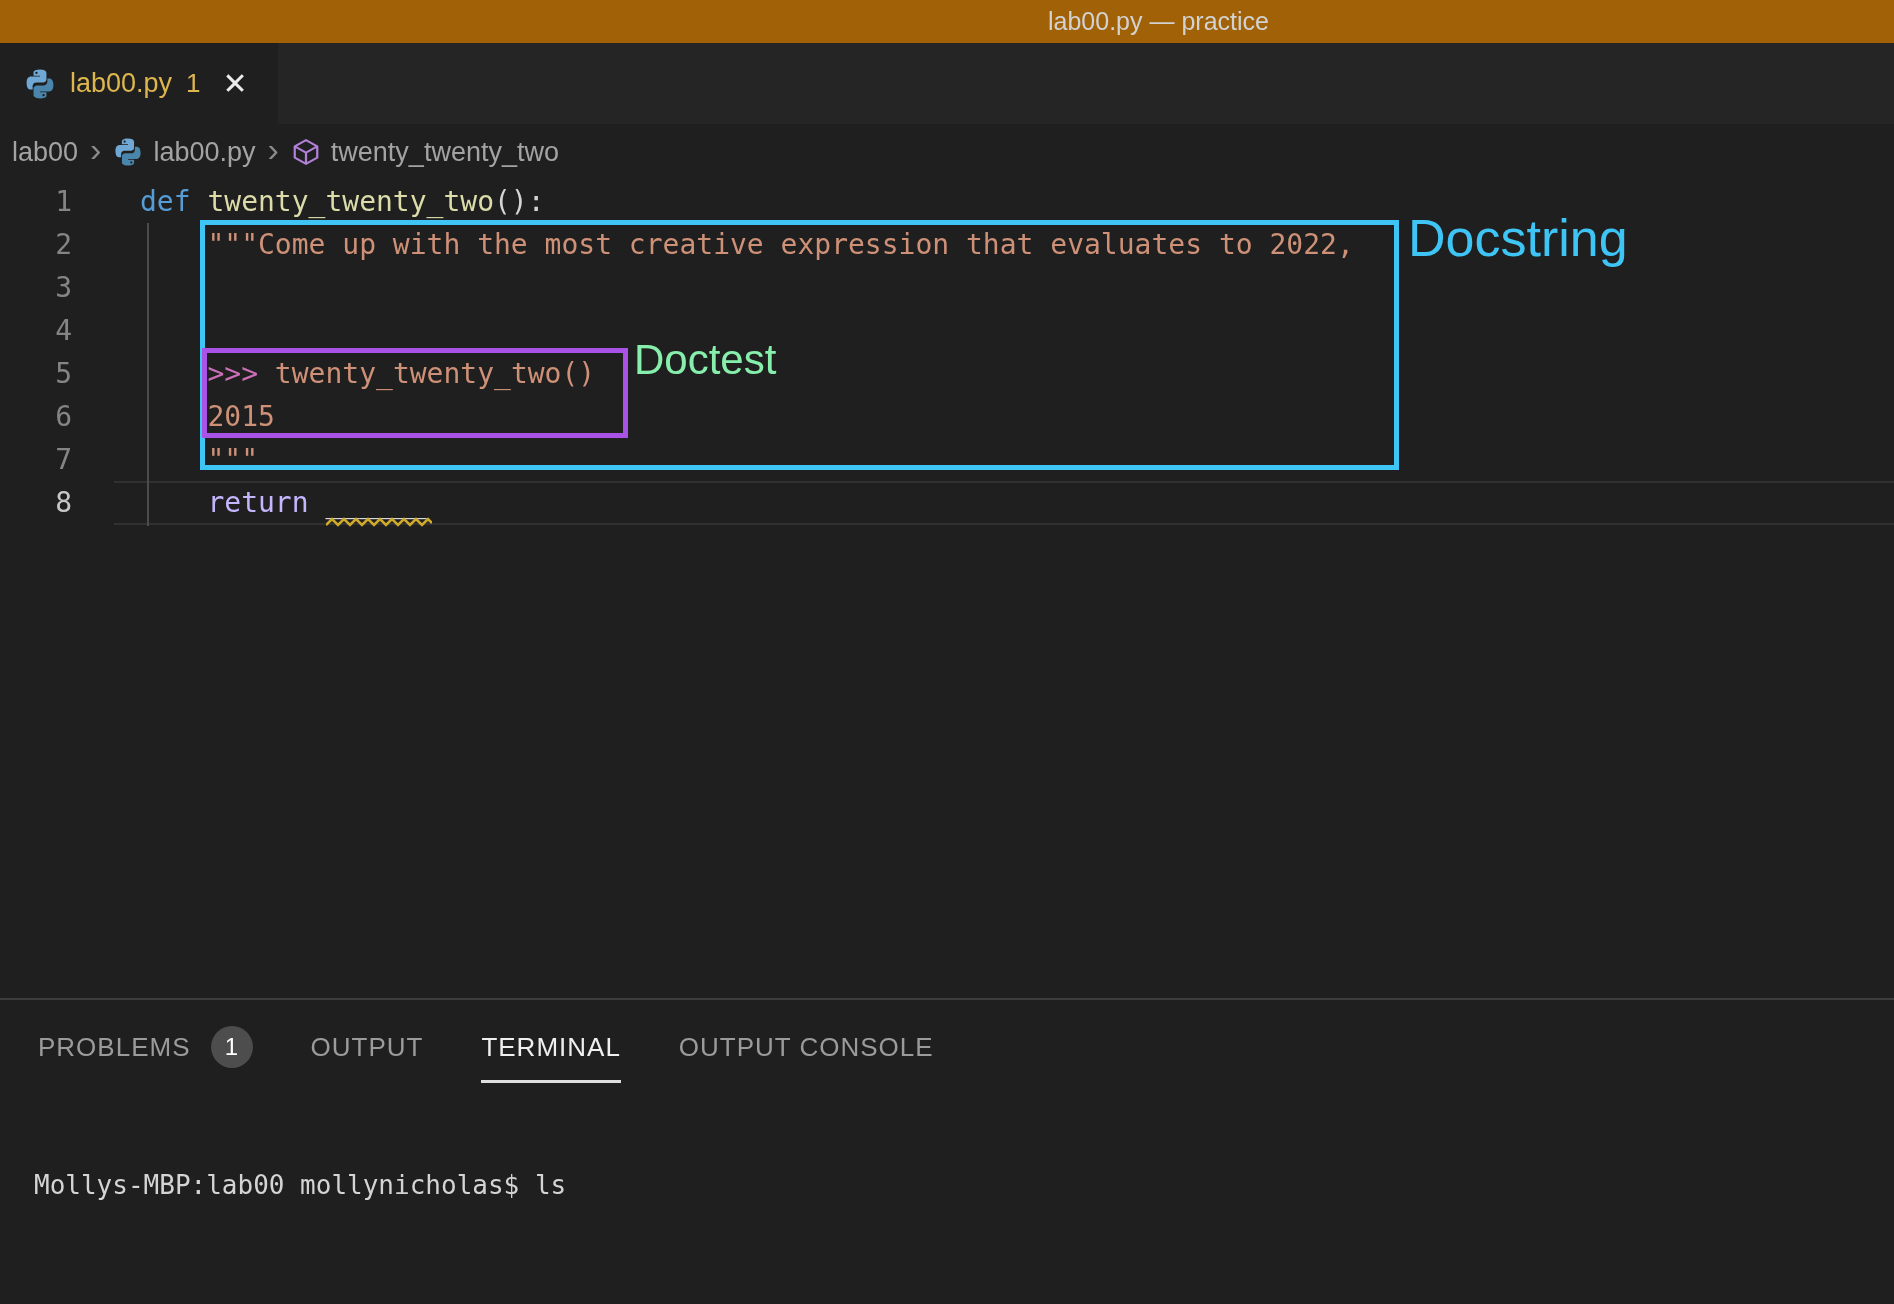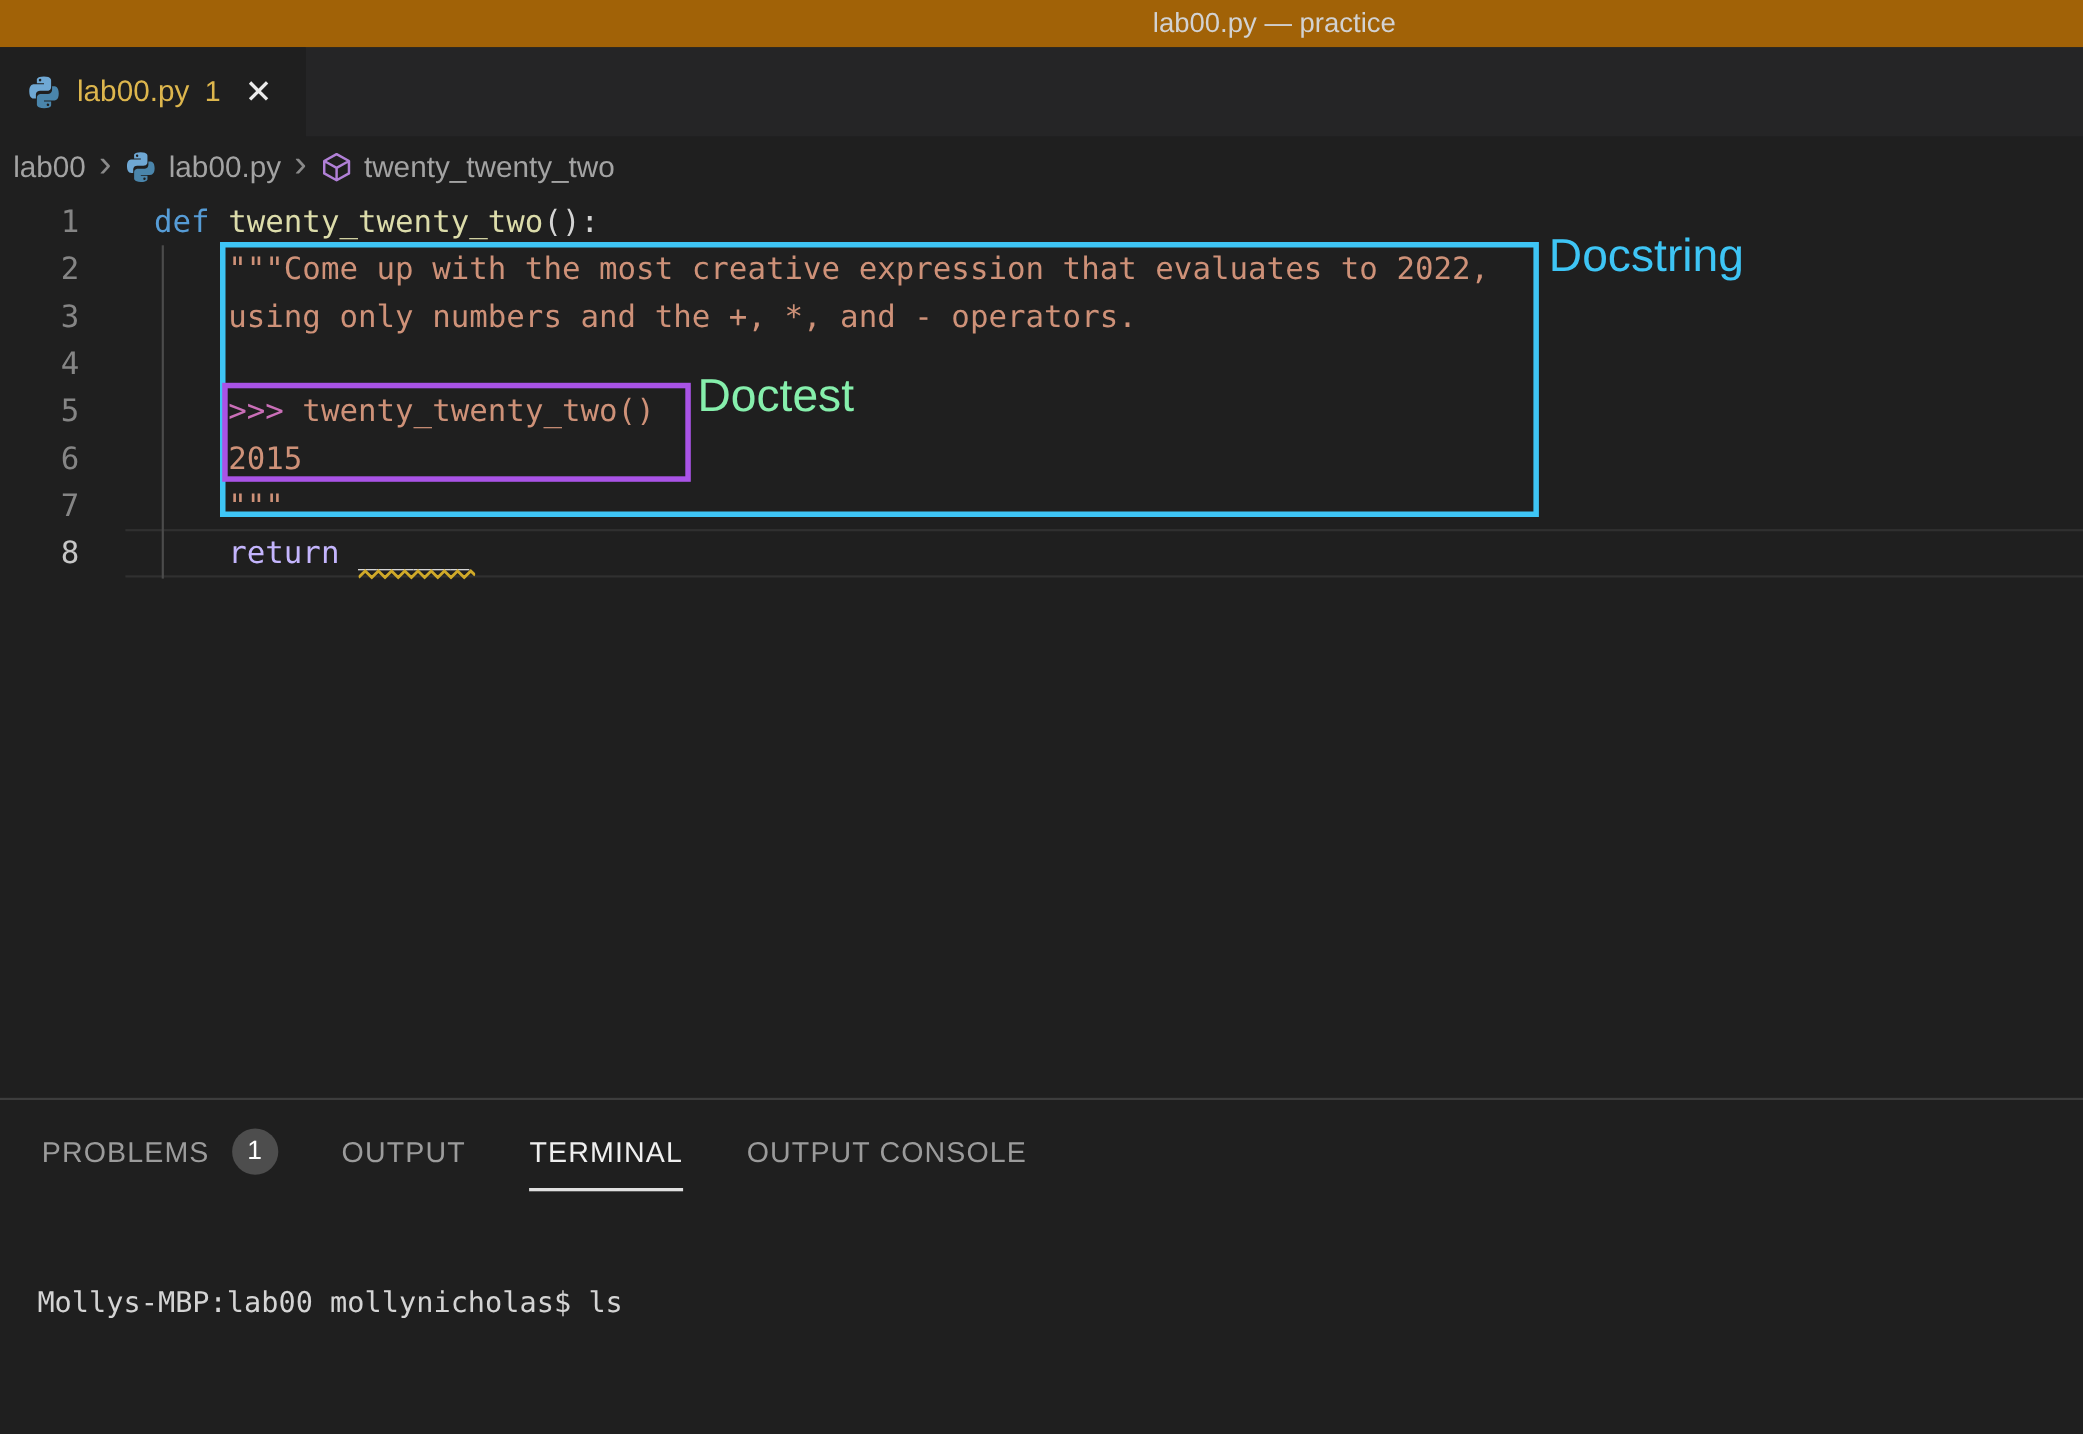--- a/index.html
+++ b/index.html
@@ -45,21 +45,21 @@
   .current-line{position:absolute;left:114px;right:0;top:301px;height:44px;
                 border-top:2px solid #303030;border-bottom:2px solid #303030;box-sizing:border-box;}
   .squiggle{position:absolute;left:326px;top:337px;}
 
   
   .box-docstring{position:absolute;left:200px;top:40px;width:1199px;height:250px;
                  border:5px solid #3ec5f5;box-sizing:border-box;pointer-events:none;}
   .box-doctest{position:absolute;left:202px;top:168px;width:426px;height:90px;
                border:5px solid #a953e6;box-sizing:border-box;pointer-events:none;}
   .label-docstring{position:absolute;left:1408px;top:28px;font-family:"Liberation Sans",sans-serif;
-                   font-size:42px;color:#3ec5f5;}
+                   font-size:52px;color:#3ec5f5;}
   .label-doctest{position:absolute;left:634px;top:156px;font-family:"Liberation Sans",sans-serif;
                  font-size:42px;color:#86efac;}
 
   
   #panel{position:absolute;left:0;top:998px;width:1894px;height:306px;background:#1f1f1f;
          border-top:2px solid #3d3d3d;box-sizing:border-box;}
   .panel-tabs{position:absolute;left:38px;top:0;height:94px;display:flex;align-items:center;gap:58px;}
   .ptab{display:flex;align-items:center;color:#9b9b9b;font-size:26px;letter-spacing:1px;cursor:pointer;}
   .ptab .plabel{position:relative;}
   .ptab.active .plabel{color:#efefef;}
@@ -118,21 +118,20 @@
     <div class="gutter-num" style="top:43px">2</div>
     <div class="gutter-num" style="top:86px">3</div>
     <div class="gutter-num" style="top:129px">4</div>
     <div class="gutter-num" style="top:172px">5</div>
     <div class="gutter-num" style="top:215px">6</div>
     <div class="gutter-num" style="top:258px">7</div>
     <div class="gutter-num active" style="top:301px">8</div>
 
     <div class="code-row" style="top:0"><span class="kw">def </span><span class="fn">twenty_twenty_two</span><span class="pun">():</span></div>
     <div class="code-row" style="top:43px"><span class="str">    """Come up with the most creative expression that evaluates to 2022,</span></div>
-    <div class="code-row" style="top:86px"><span class="str">    using only numbers and the +, *, and - operators.</span></div>
     <div class="code-row" style="top:129px"></div>
     <div class="code-row" style="top:172px"><span class="pun">    </span><span class="prompt">&gt;&gt;&gt;</span><span class="str"> twenty_twenty_two()</span></div>
     <div class="code-row" style="top:215px"><span class="str">    2015</span></div>
     <div class="code-row" style="top:258px"><span class="str">    """</span></div>
     <div class="code-row" style="top:301px"><span class="pun">    </span><span class="ret">return</span><span class="pun"> </span><span class="under">______</span></div>
 
     <svg class="squiggle" width="106" height="10" viewBox="0 0 106 10">
       <polyline points="0,8 6,2 12,8 18,2 24,8 30,2 36,8 42,2 48,8 54,2 60,8 66,2 72,8 78,2 84,8 90,2 96,8 102,2 106,6" fill="none" stroke="#cfa929" stroke-width="2.6"></polyline>
     </svg>
 

